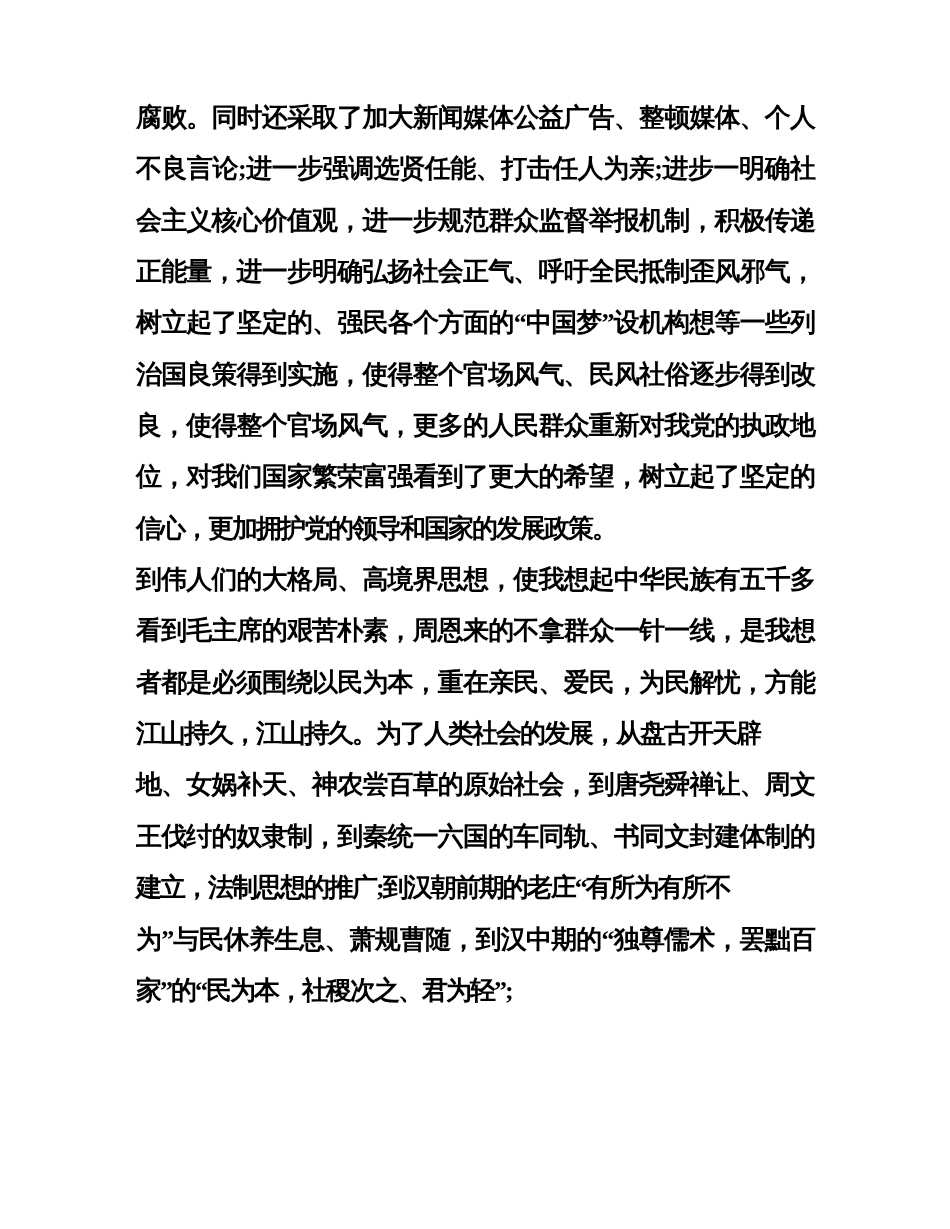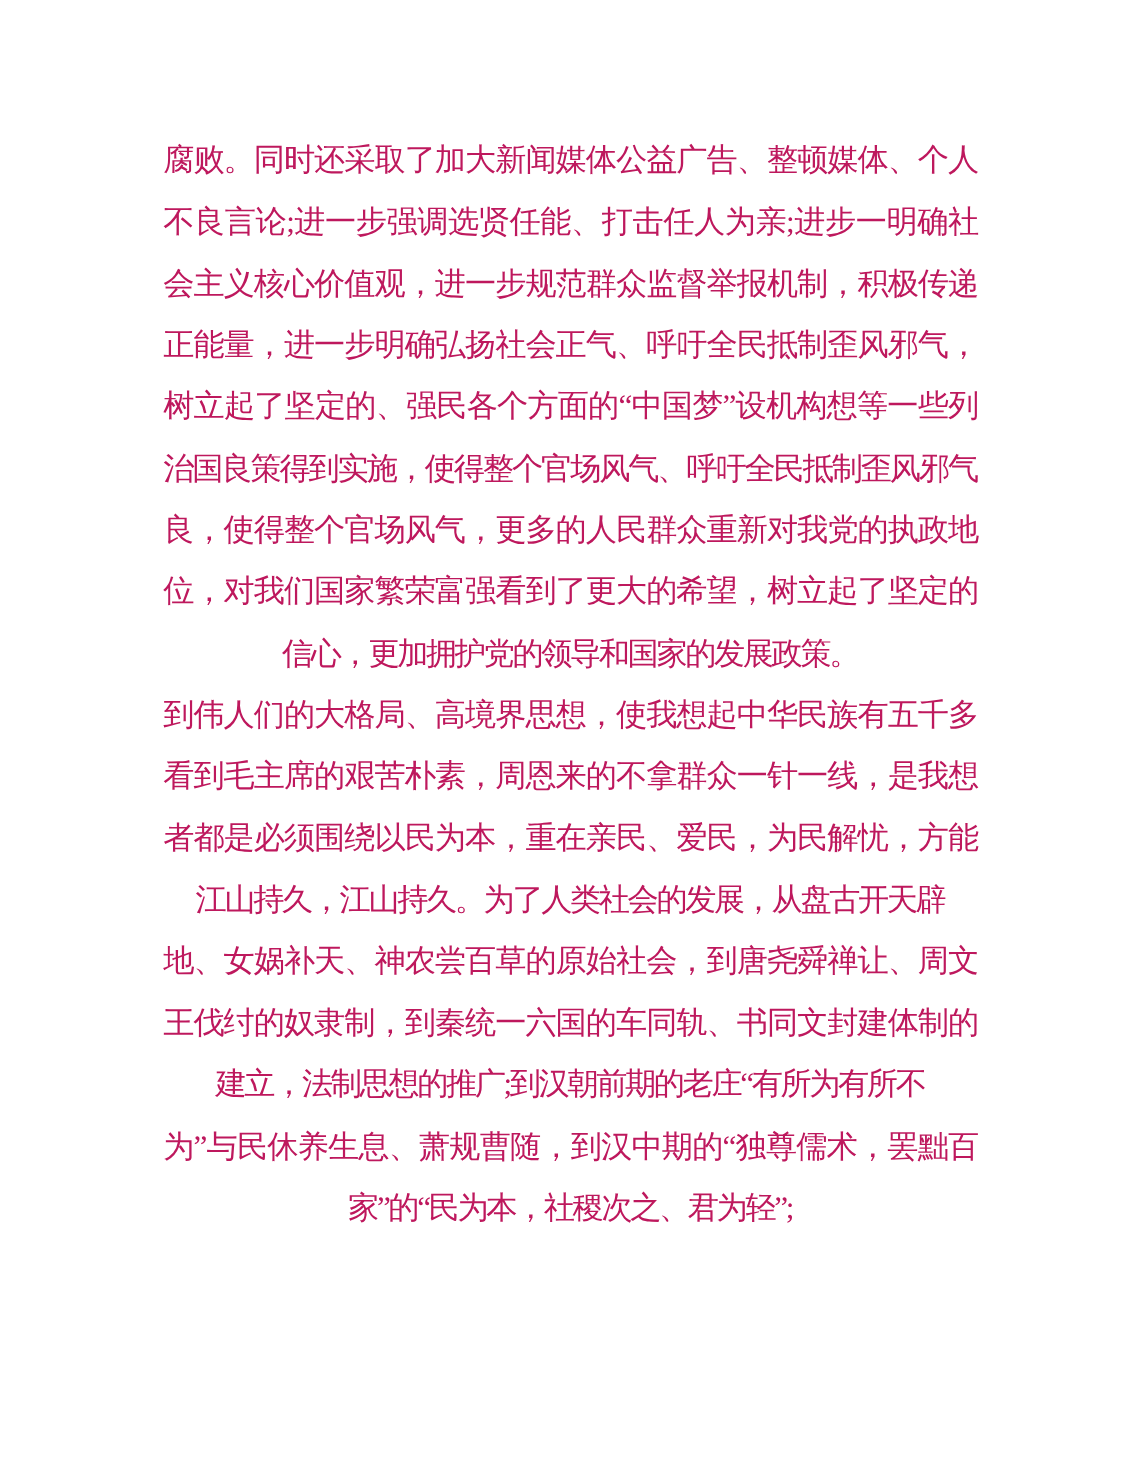--- a/index.html
+++ b/index.html
@@ -11,49 +11,50 @@
     position: relative;
     width: 950px;
     height: 1229px;
     background: #ffffff;
     overflow: hidden;
     font-family: "Liberation Serif", "DejaVu Serif", serif;
   }
   .text-block {
     position: absolute;
     left: 136px;
-    top: 108px;
+    top: 92px;
     width: 678px;
-    color: #be185d;
+    color: #000000;
+    font-weight: bold;
   }
   .line {
     height: 51.35px;
     line-height: 51.35px;
     font-size: 26px;
     letter-spacing: -2px;
     white-space: nowrap;
-    text-align: center;
+    text-align: left;
   }
   .line.j {
     text-align: justify;
     text-align-last: justify;
     text-justify: inter-character;
   }
 </style>
 </head>
 <body>
 
 <div class="page">
   <div class="text-block">
     <div class="line j">腐败。同时还采取了加大新闻媒体公益广告、整顿媒体、个人</div>
     <div class="line j">不良言论;进一步强调选贤任能、打击任人为亲;进步一明确社</div>
     <div class="line j">会主义核心价值观，进一步规范群众监督举报机制，积极传递</div>
     <div class="line j">正能量，进一步明确弘扬社会正气、呼吁全民抵制歪风邪气，</div>
     <div class="line j">树立起了坚定的、强民各个方面的“中国梦”设机构想等一些列</div>
-    <div class="line j">治国良策得到实施，使得整个官场风气、呼吁全民抵制歪风邪气</div>
+    <div class="line j">治国良策得到实施，使得整个官场风气、民风社俗逐步得到改</div>
     <div class="line j">良，使得整个官场风气，更多的人民群众重新对我党的执政地</div>
     <div class="line j">位，对我们国家繁荣富强看到了更大的希望，树立起了坚定的</div>
     <div class="line">信心，更加拥护党的领导和国家的发展政策。</div>
     <div class="line j">到伟人们的大格局、高境界思想，使我想起中华民族有五千多</div>
     <div class="line j">看到毛主席的艰苦朴素，周恩来的不拿群众一针一线，是我想</div>
     <div class="line j">者都是必须围绕以民为本，重在亲民、爱民，为民解忧，方能</div>
     <div class="line">江山持久，江山持久。为了人类社会的发展，从盘古开天辟</div>
     <div class="line j">地、女娲补天、神农尝百草的原始社会，到唐尧舜禅让、周文</div>
     <div class="line j">王伐纣的奴隶制，到秦统一六国的车同轨、书同文封建体制的</div>
     <div class="line">建立，法制思想的推广;到汉朝前期的老庄“有所为有所不</div>

